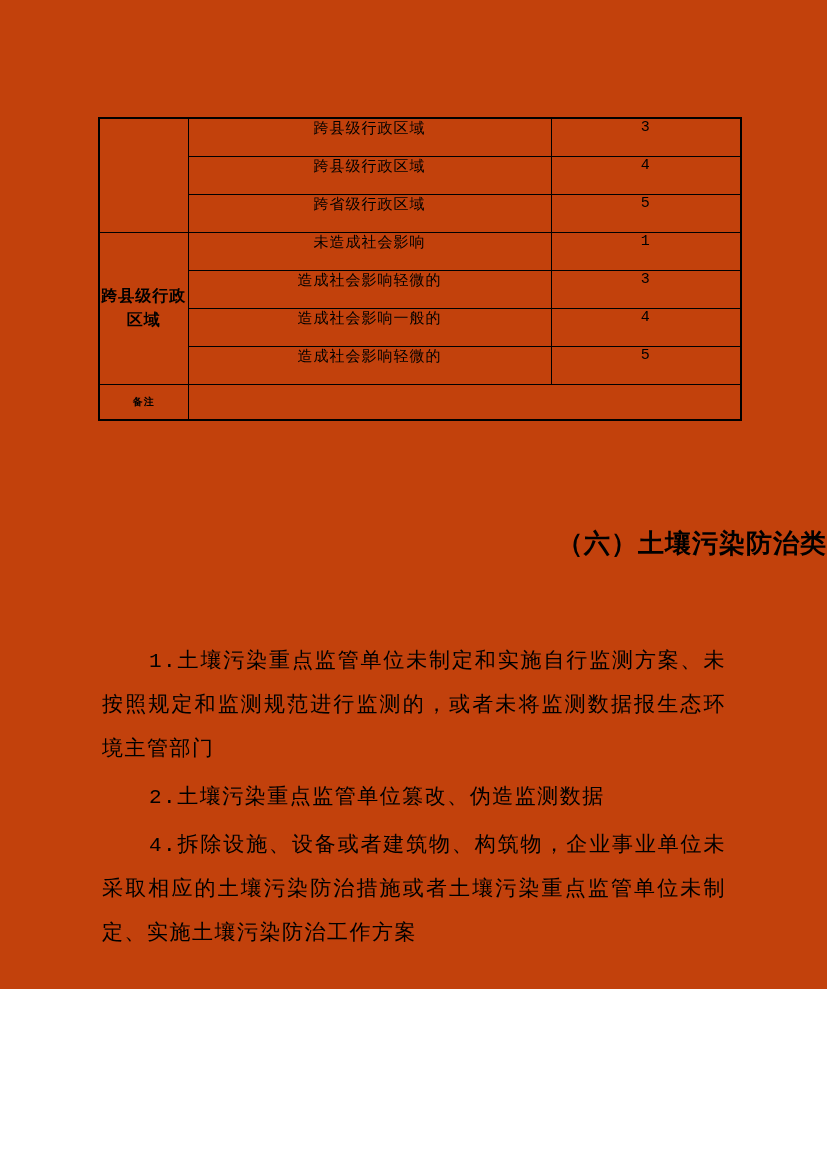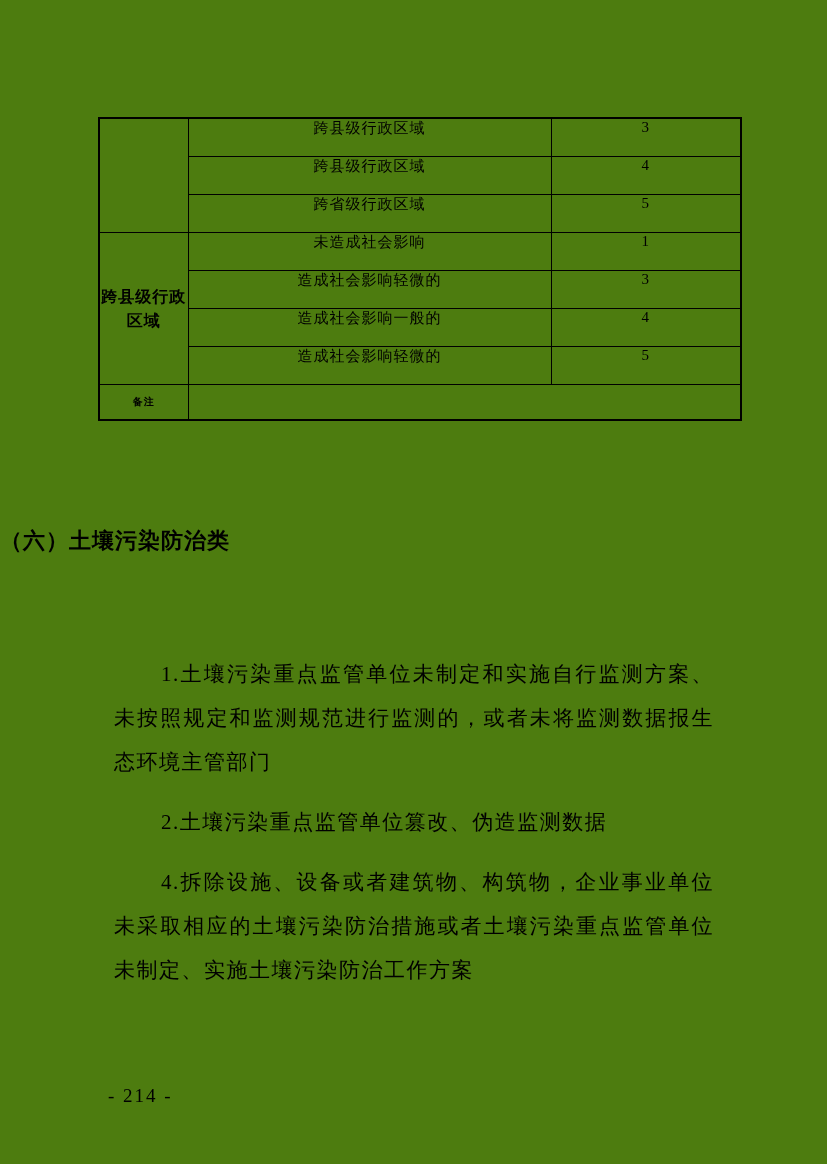--- a/index.html
+++ b/index.html
@@ -3,24 +3,24 @@
 <meta charset="utf-8">
 <style>
   html, body {
     margin: 0;
     padding: 0;
     background: #ffffff;
   }
   .page {
     position: relative;
     width: 827px;
-    height: 1164px;
-    background: #4d7c0f;
+    height: 989px;
+    background: #c2410c;
     color: #000000;
-    font-family: Liberation Serif, serif;
+    font-family: Liberation Mono, monospace;
     overflow: hidden;
   }
 
   
   .score-table {
     position: absolute;
     top: 117px;
     left: 98px;
     width: 642px;
     border-collapse: collapse;
@@ -64,35 +64,35 @@
     height: 34px;
   }
 
   
   .section-heading {
     position: absolute;
     top: 526px;
     left: 0;
     width: 100%;
     margin: 0;
-    text-align: left;
-    font-size: 22px;
+    text-align: right;
+    font-size: 26px;
     font-weight: bold;
     letter-spacing: 1px;
   }
 
   
   .section-body {
     position: absolute;
     top: 636px;
     left: 98px;
     width: 632px;
   }
   .section-body p {
-    margin: 16px;
+    margin: 4px;
     font-size: 21px;
     line-height: 44px;
     letter-spacing: 1.5px;
     text-indent: 47px;
     text-align: justify;
     text-justify: inter-character;
   }
 
   
   .page-footer {

